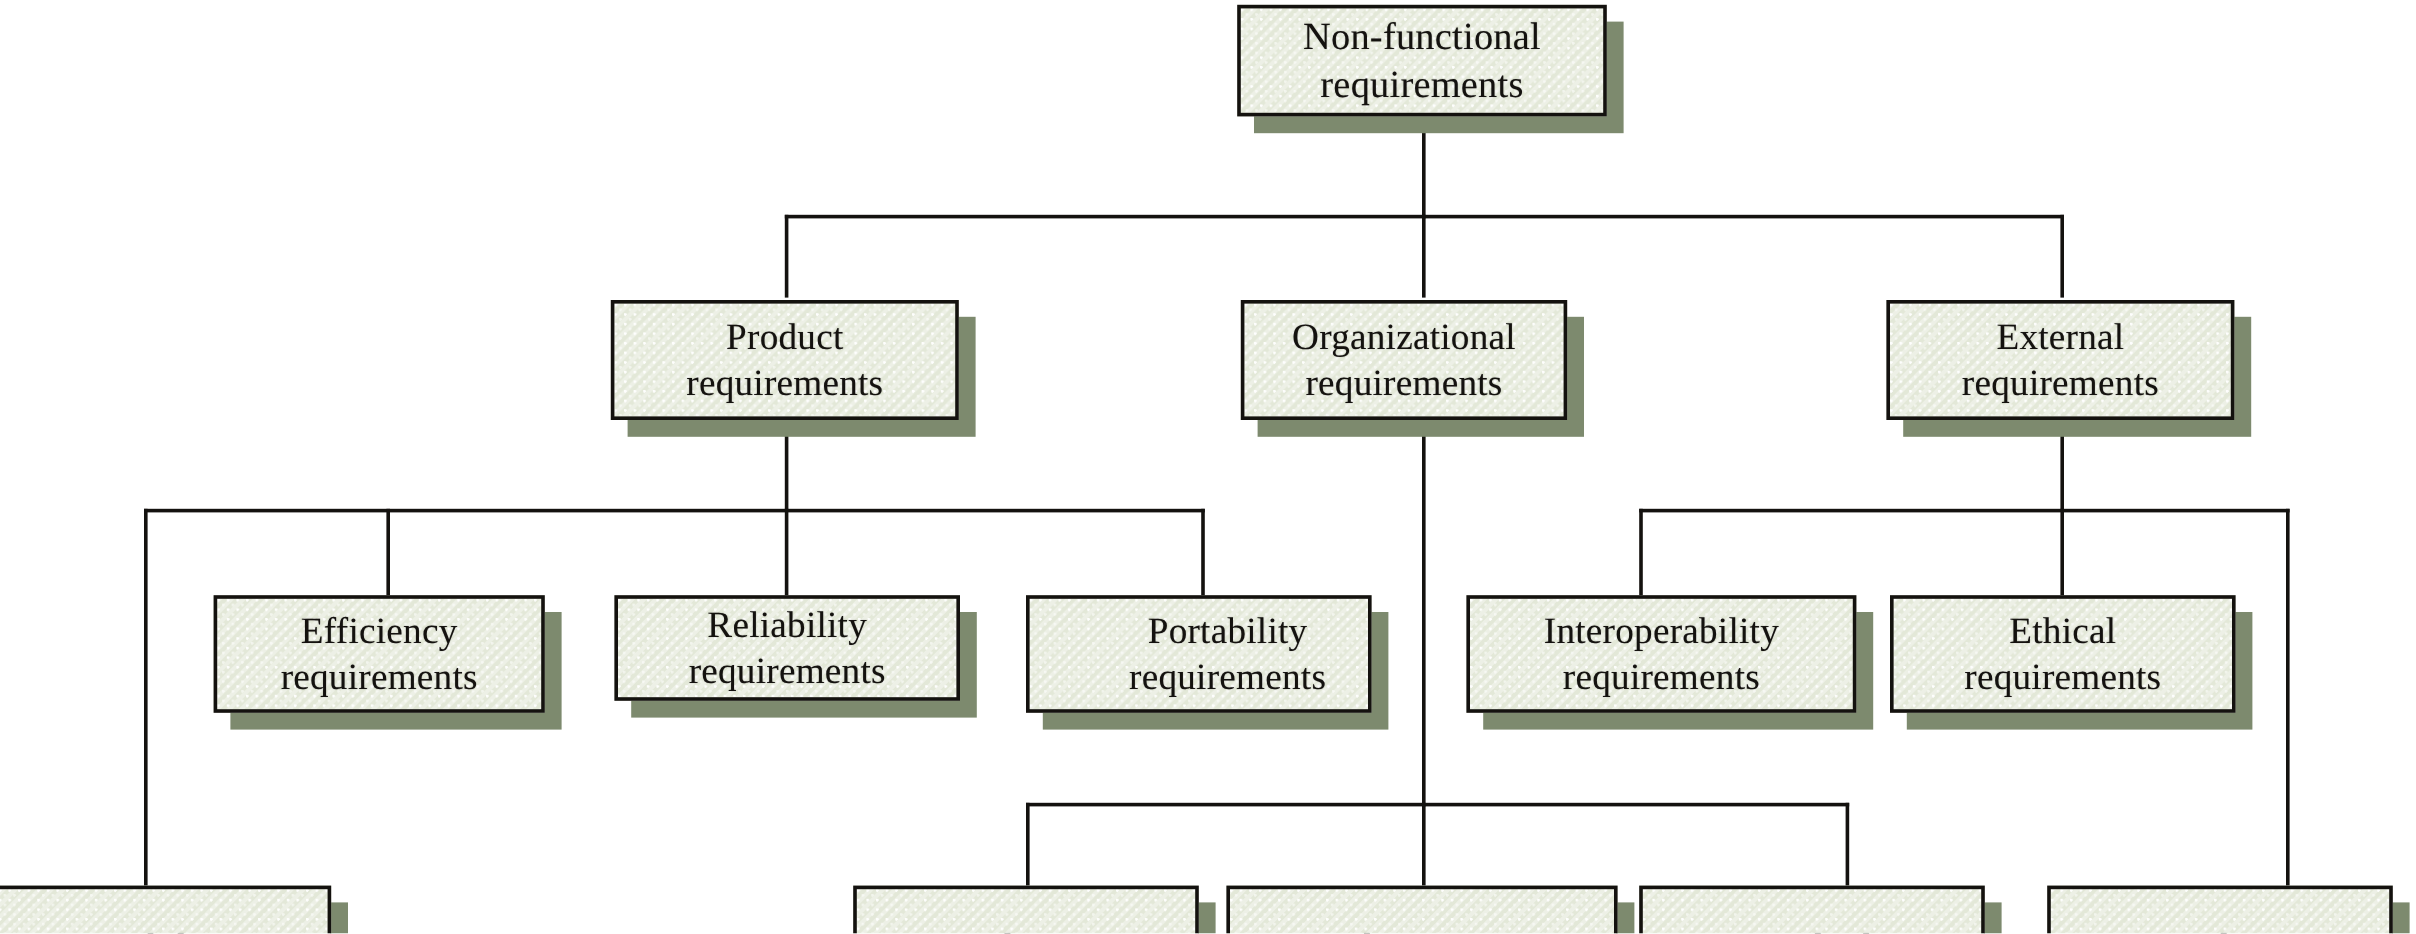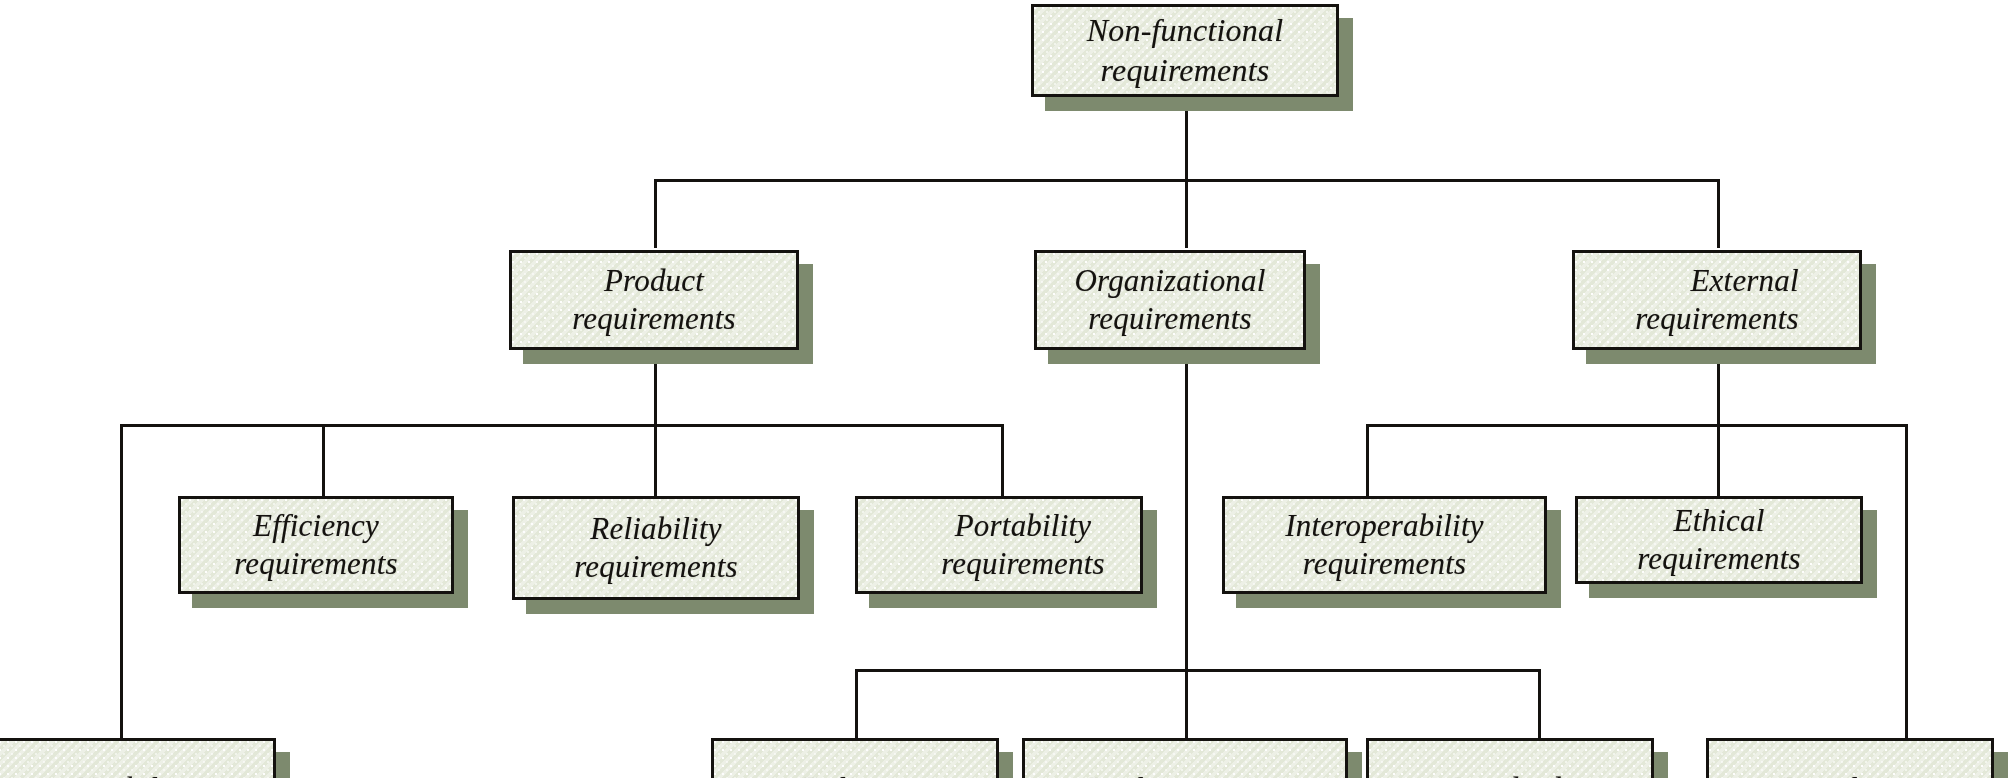--- a/index.html
+++ b/index.html
@@ -10,21 +10,20 @@
   }
   body {
     font-family: "Liberation Serif", "DejaVu Serif", serif;
   }
   #canvas {
     position: relative;
     width: 2013px;
     height: 778px;
     background: #ffffff;
     overflow: hidden;
-    font-style: italic;
   }
 
   
   .edge {
     position: absolute;
     background: #14120f;
   }
   .edge.h { height: 3px; }
   .edge.v { width: 3px; }
 
@@ -96,42 +95,42 @@
   </div>
 
   <div class="node" style="left:509px; top:250px; width:290px; height:100px;">
     <span class="label">Product
 requirements</span>
   </div>
   <div class="node" style="left:1034px; top:250px; width:272px; height:100px;">
     <span class="label">Organizational
 requirements</span>
   </div>
-  <div class="node" style="left:1572px; top:250px; width:290px; height:100px;text-align:right;">
+  <div class="node" style="left:1572px; top:250px; width:290px; height:100px;">
     <span class="label">External
 requirements</span>
   </div>
 
   <div class="node" style="left:178px; top:496px; width:276px; height:98px;">
     <span class="label">Efficiency
 requirements</span>
   </div>
-  <div class="node" style="left:512px; top:496px; width:288px; height:104px;">
+  <div class="node" style="left:512px; top:496px; width:288px; height:88px;">
     <span class="label">Reliability
 requirements</span>
   </div>
   <div class="node" style="left:855px; top:496px; width:288px; height:98px;padding-left:48px;">
     <span class="label">Portability
 requirements</span>
   </div>
   <div class="node" style="left:1222px; top:496px; width:325px; height:98px;">
     <span class="label">Interoperability
 requirements</span>
   </div>
-  <div class="node" style="left:1575px; top:496px; width:288px; height:88px;">
+  <div class="node" style="left:1575px; top:496px; width:288px; height:98px;">
     <span class="label">Ethical
 requirements</span>
   </div>
 
   <div class="node cut" style="left:-12px; top:738px; width:288px; height:98px;">
     <span class="label">Usability</span>
   </div>
   <div class="node cut" style="left:711px; top:738px; width:288px; height:98px;">
     <span class="label">Delivery</span>
   </div>

